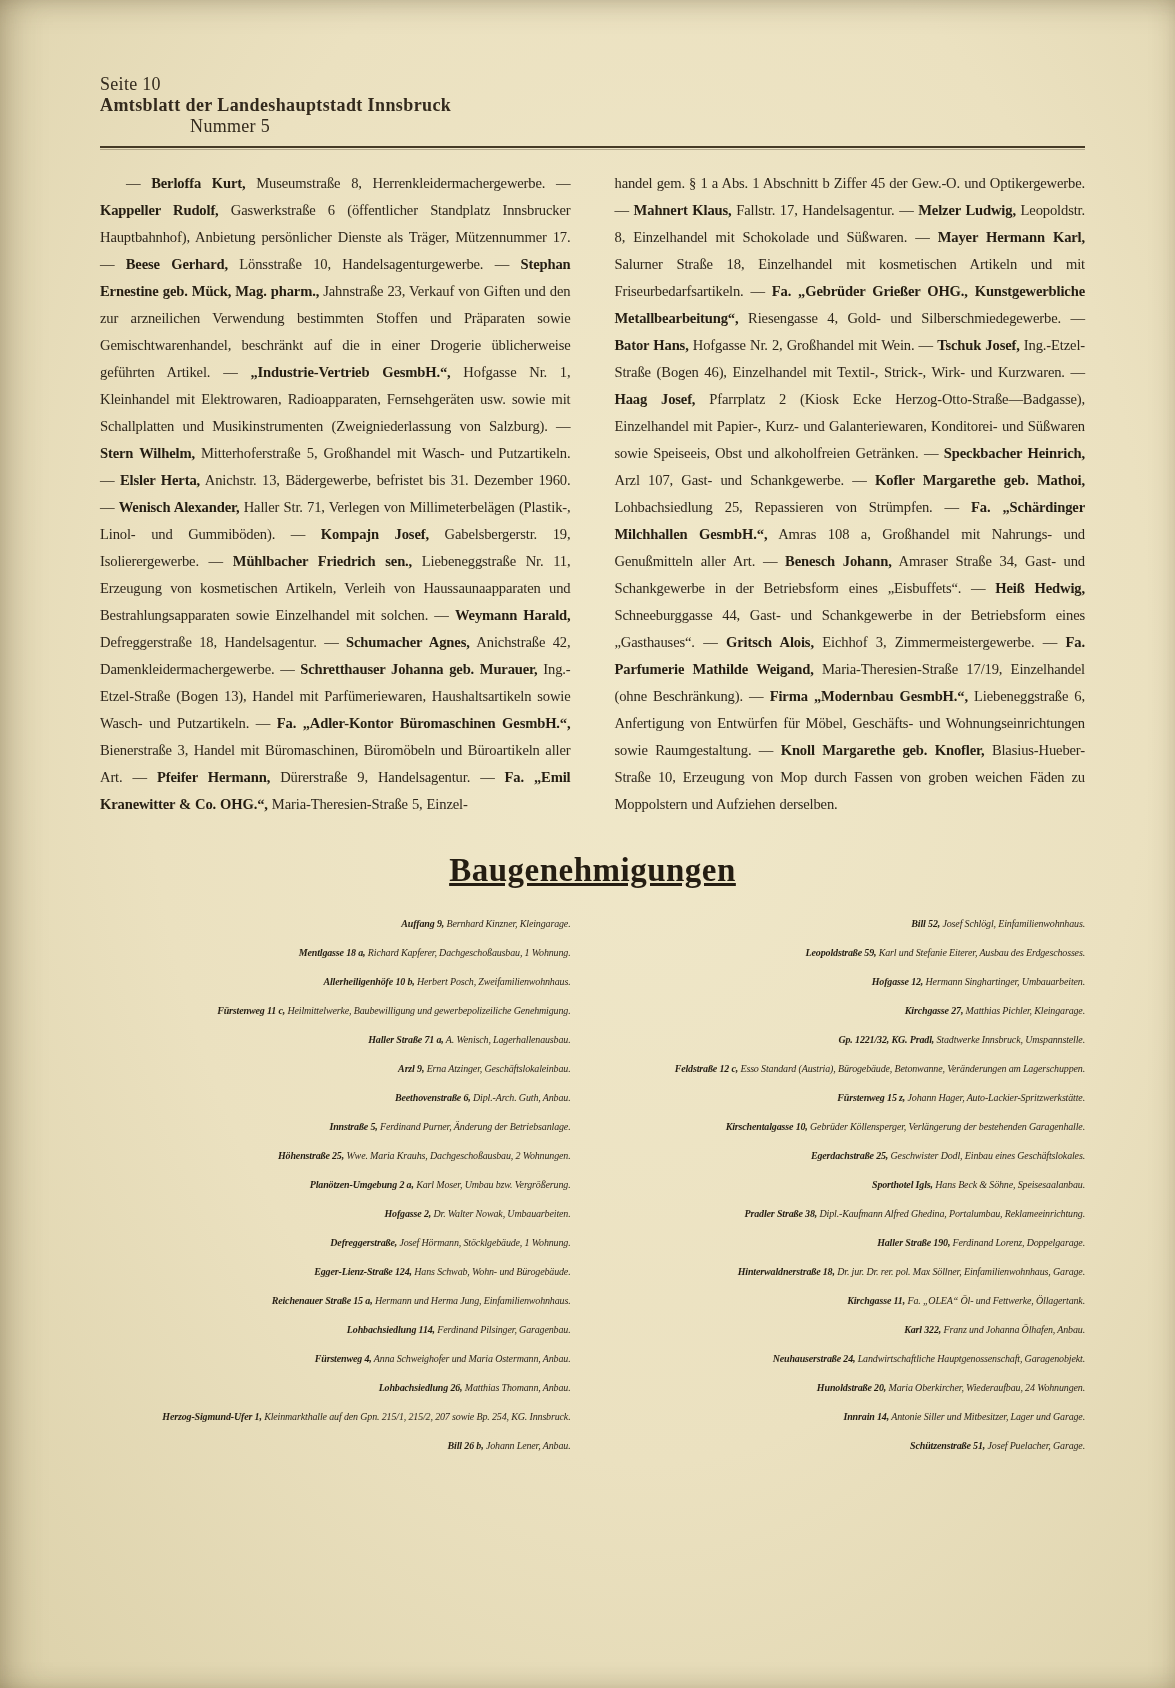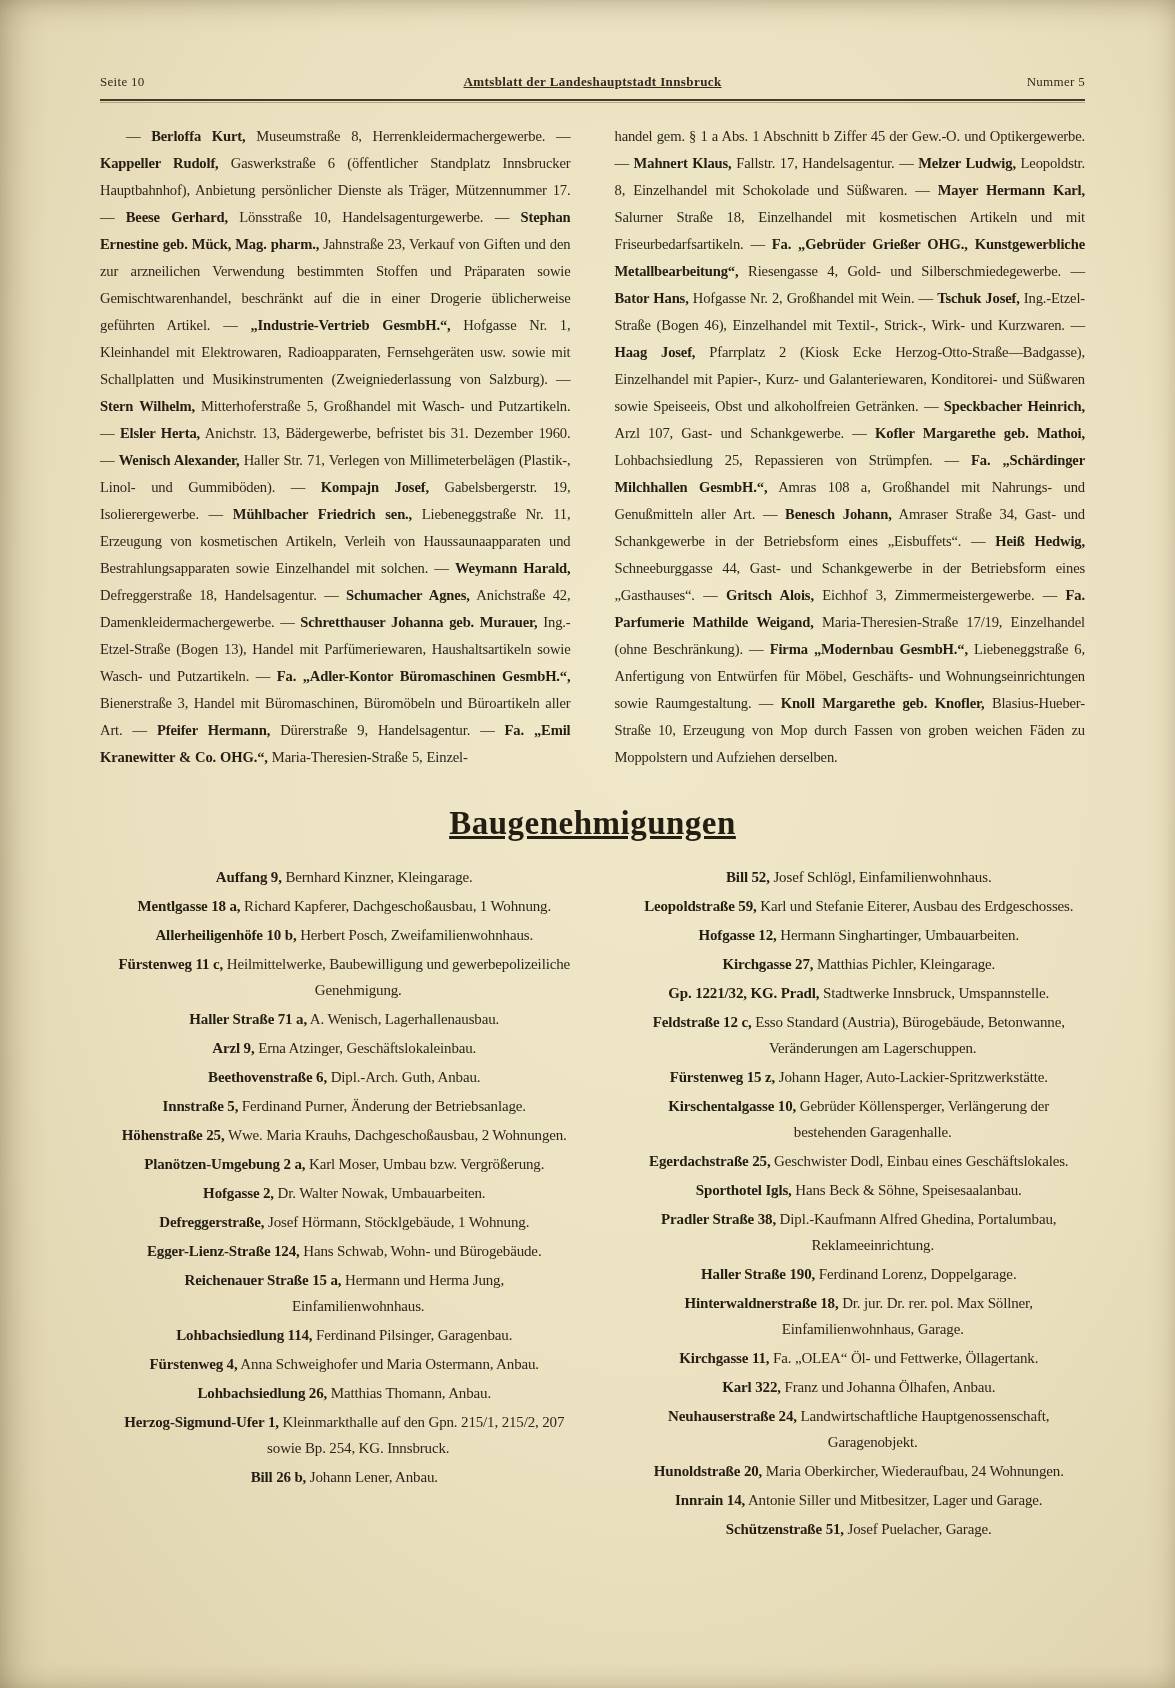--- a/index.html
+++ b/index.html
@@ -17,24 +17,24 @@
     padding:74px 90px 30px 100px;
     background:radial-gradient(ellipse at 55% 40%, #f0e8ca 0%, #ebe1c0 55%, #dcd1aa 100%);
     box-shadow:inset 28px 0 40px -24px rgba(70,52,22,.38),
                inset -18px 0 30px -22px rgba(70,52,22,.25),
                inset 0 22px 34px -24px rgba(70,52,22,.30),
                inset 0 -20px 30px -24px rgba(70,52,22,.22);
     overflow:hidden;
   }
   .masthead{
     display:flex;align-items:baseline;
-    font-size:13px;letter-spacing:.3px;color:#332a1d;
+    font-size:18px;letter-spacing:.3px;color:#332a1d;flex-direction:column;
   }
   .masthead .pg{width:170px;}
-  .masthead .title{flex:1;text-align:center;font-weight:bold;letter-spacing:.4px;text-decoration:underline;}
+  .masthead .title{flex:1;text-align:center;font-weight:bold;letter-spacing:.4px;}
   .masthead .issue{width:170px;text-align:right;}
   .rule{
     margin-top:9px;
     border-top:2px solid #453a26;
     border-bottom:1px solid rgba(69,58,38,.35);
     height:1px;
   }
   .cols{display:flex;gap:44px;}
   .col{flex:1;min-width:0;}
   .body{
@@ -49,24 +49,24 @@
   .bd,strong.bd{font-weight:bold;color:#241d12;}
   .permits-heading{
     margin:34px 0 22px 0;
     text-align:center;
     font-size:33px;font-weight:bold;
     letter-spacing:.5px;color:#241d12;text-decoration:underline;
   }
   .permit{
     margin:0 0 3px 18px;
     padding-left:28px;text-indent:-28px;
-    font-size:15px;line-height:26px;
+    font-size:10px;line-height:26px;
     letter-spacing:-0.15px;
-    text-align:center;
-    hyphens:auto;-webkit-hyphens:auto;
+    text-align:right;
+    hyphens:auto;font-style:italic;-webkit-hyphens:auto;
   }
 </style>
 </head>
 <body>
 
 <div class="page">
 
   <header class="masthead">
     <span class="pg">Seite 10</span>
     <span class="title">Amtsblatt der Landeshauptstadt Innsbruck</span>

